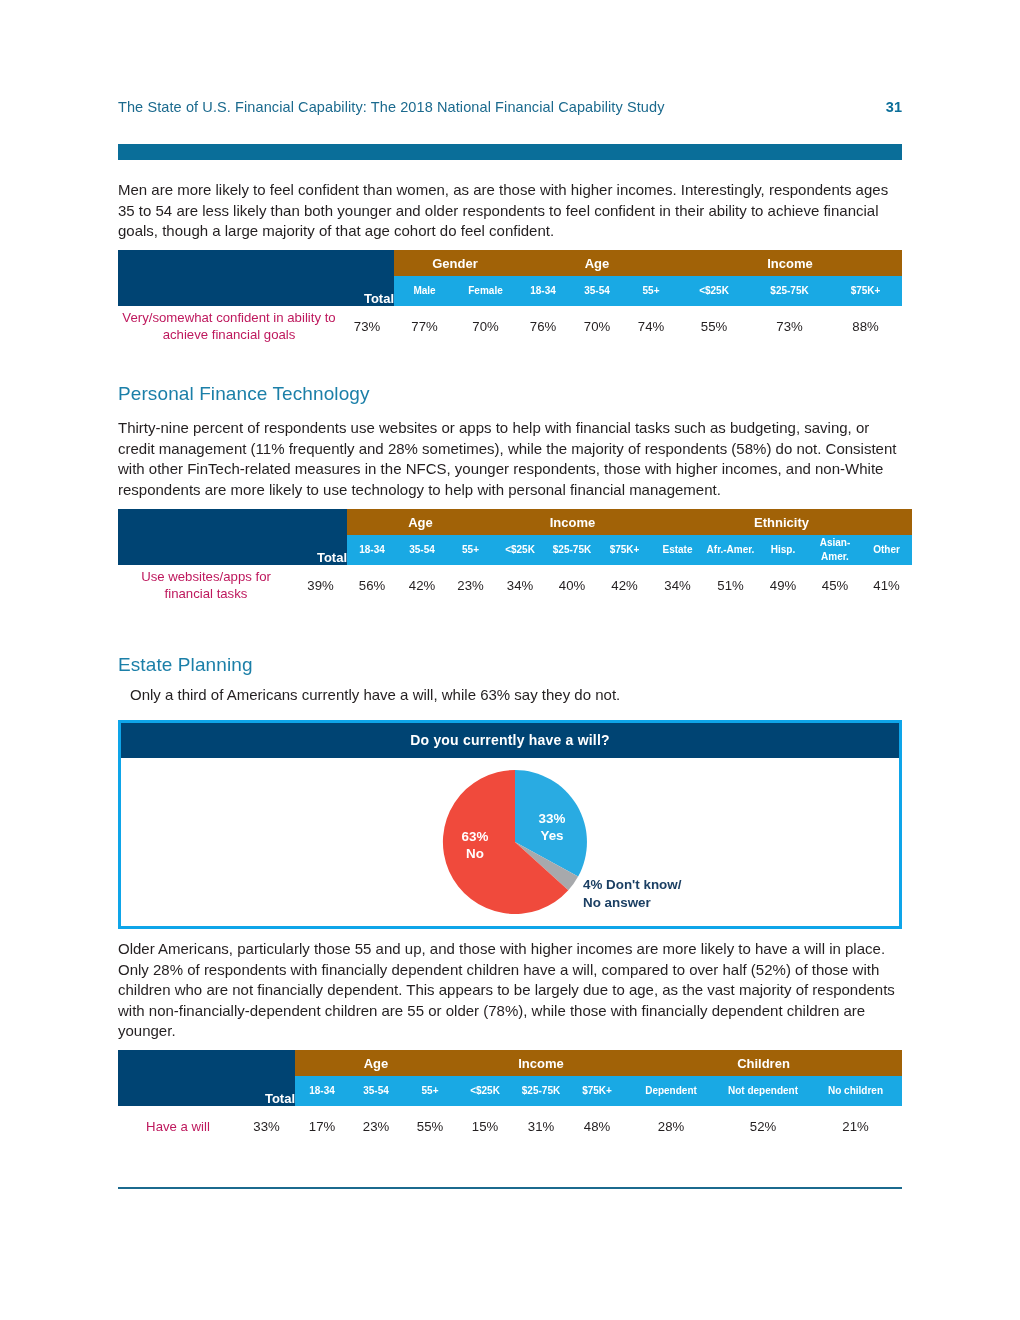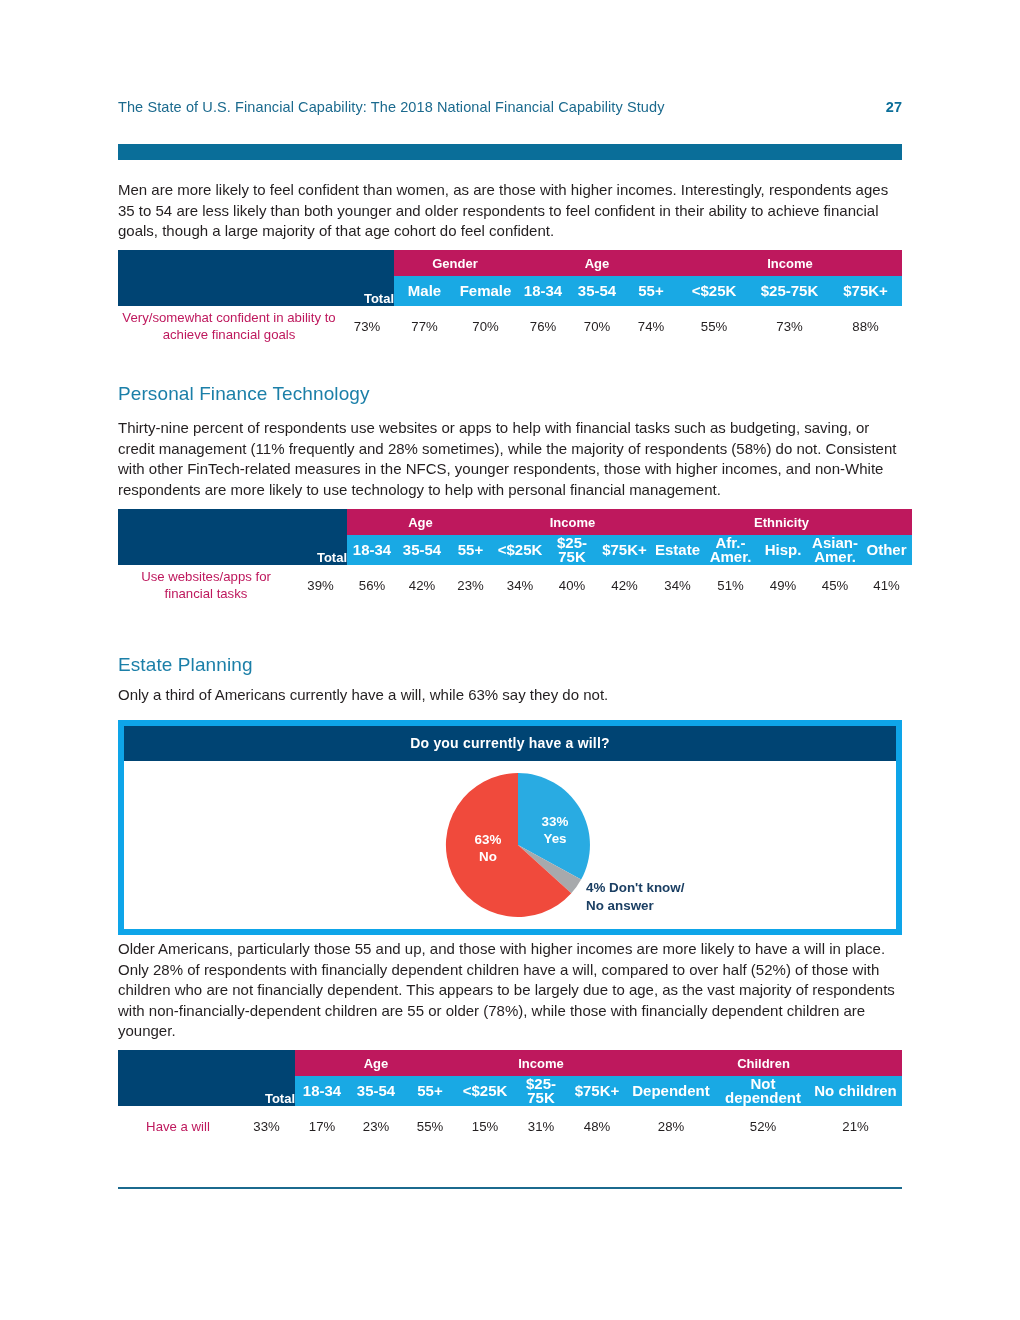--- a/index.html
+++ b/index.html
@@ -89,36 +89,36 @@
     background: #004473;
     color: #ffffff;
     font-weight: bold;
     font-size: 13px;
     text-align: right;
     vertical-align: bottom;
     padding: 0 7px 6px 0;
     border: 1px solid #004473;
   }
   .grp-head {
-    background: #be185d;
+    background: #a16207;
     color: #ffffff;
     font-weight: bold;
     font-size: 13px;
     text-align: center;
     vertical-align: middle;
     height: 26px;
     border-left: 1px solid #ffffff;
     border-right: 1px solid #ffffff;
     border-top: 1px solid #0b7cad;
   }
   .sub-head {
     background: #19a9e4;
     color: #ffffff;
     font-weight: bold;
-    font-size: 15px;
+    font-size: 10px;
     text-align: center;
     vertical-align: middle;
     height: 30px;
     line-height: 14px;
     border: 1px solid #ffffff;
     padding: 2px 1px;
   }
   .row-label {
     background: #ffffff;
     color: #be185d;
@@ -138,21 +138,21 @@
     border: 1px solid #005a8c;
     height: 40px;
   }
   .gap-left { border-left: 2px solid #005a8c; }
 
   
   .chart-panel {
     position: absolute;
     left: 118px;
     width: 784px;
-    border: 6px solid #0ea5e9;
+    border: 3px solid #0ea5e9;
     background: #ffffff;
   }
   .chart-title {
     background: #004473;
     color: #ffffff;
     font-weight: bold;
     font-size: 14px;
     text-align: center;
     padding: 9px 0 10px 0;
     letter-spacing: 0.2px;
@@ -195,21 +195,21 @@
     background: #1b6a8e;
   }
 </style>
 </head>
 <body>
 
 <div class="page">
 
   <div class="page-header">
     <span class="header-title">The State of U.S. Financial Capability: The 2018 National Financial Capability Study</span>
-    <span class="header-pageno">27</span>
+    <span class="header-pageno">31</span>
   </div>
   <div class="header-bar"></div>
 
   <div class="para" style="top:180px;">Men are more likely to feel confident than women, as are those with higher incomes. Interestingly, respondents ages 35 to 54 are less likely than both younger and older respondents to feel confident in their ability to achieve financial goals, though a large majority of that age cohort do feel confident.</div>
 
   <table class="dtable" style="top:250px;">
     <colgroup>
       <col style="width:222px">
       <col style="width:54px">
       <col style="width:61px">
@@ -306,42 +306,42 @@
         <td class="row-val gap-left">34%</td>
         <td class="row-val">51%</td>
         <td class="row-val">49%</td>
         <td class="row-val">45%</td>
         <td class="row-val">41%</td>
       </tr>
     </tbody>
   </table>
 
   <div class="section-title" style="top:654px;">Estate Planning</div>
-  <div class="para" style="top:685px;">Only a third of Americans currently have a will, while 63% say they do not.</div>
+  <div class="para" style="top:685px;margin-left:12px;">Only a third of Americans currently have a will, while 63% say they do not.</div>
 
   <div class="chart-panel" style="top:720px;">
     <div class="chart-title">Do you currently have a will?</div>
     <div class="chart-body">
 
       <div class="pie-wrap">
         <svg width="152" height="152" viewBox="0 0 152 152">
 
           <path d="M 76 76 L 76 4 A 72 72 0 0 1 139.1 110.6 Z" fill="#29abe2"></path>
 
           <path d="M 76 76 L 139.1 110.6 A 72 72 0 0 1 129.3 124.3 Z" fill="#a7a9ac"></path>
 
           <path d="M 76 76 L 129.3 124.3 A 72 72 0 1 1 76 4 Z" fill="#f04a3c"></path>
         </svg>
 
         <div class="slice-label" style="left:84px; top:44px; width:58px;">
           <span>33%</span><br>
           <span>Yes</span>
         </div>
 
-        <div class="slice-label" style="left:17px; top:62px; width:58px;">
+        <div class="slice-label" style="left:7px; top:62px; width:58px;">
           <span>63%</span><br>
           <span>No</span>
         </div>
       </div>
 
       <div class="legend-out" style="left:462px; top:118px;">
         <span>4% Don't know/</span><br>
         <span>No answer</span>
       </div>
 

